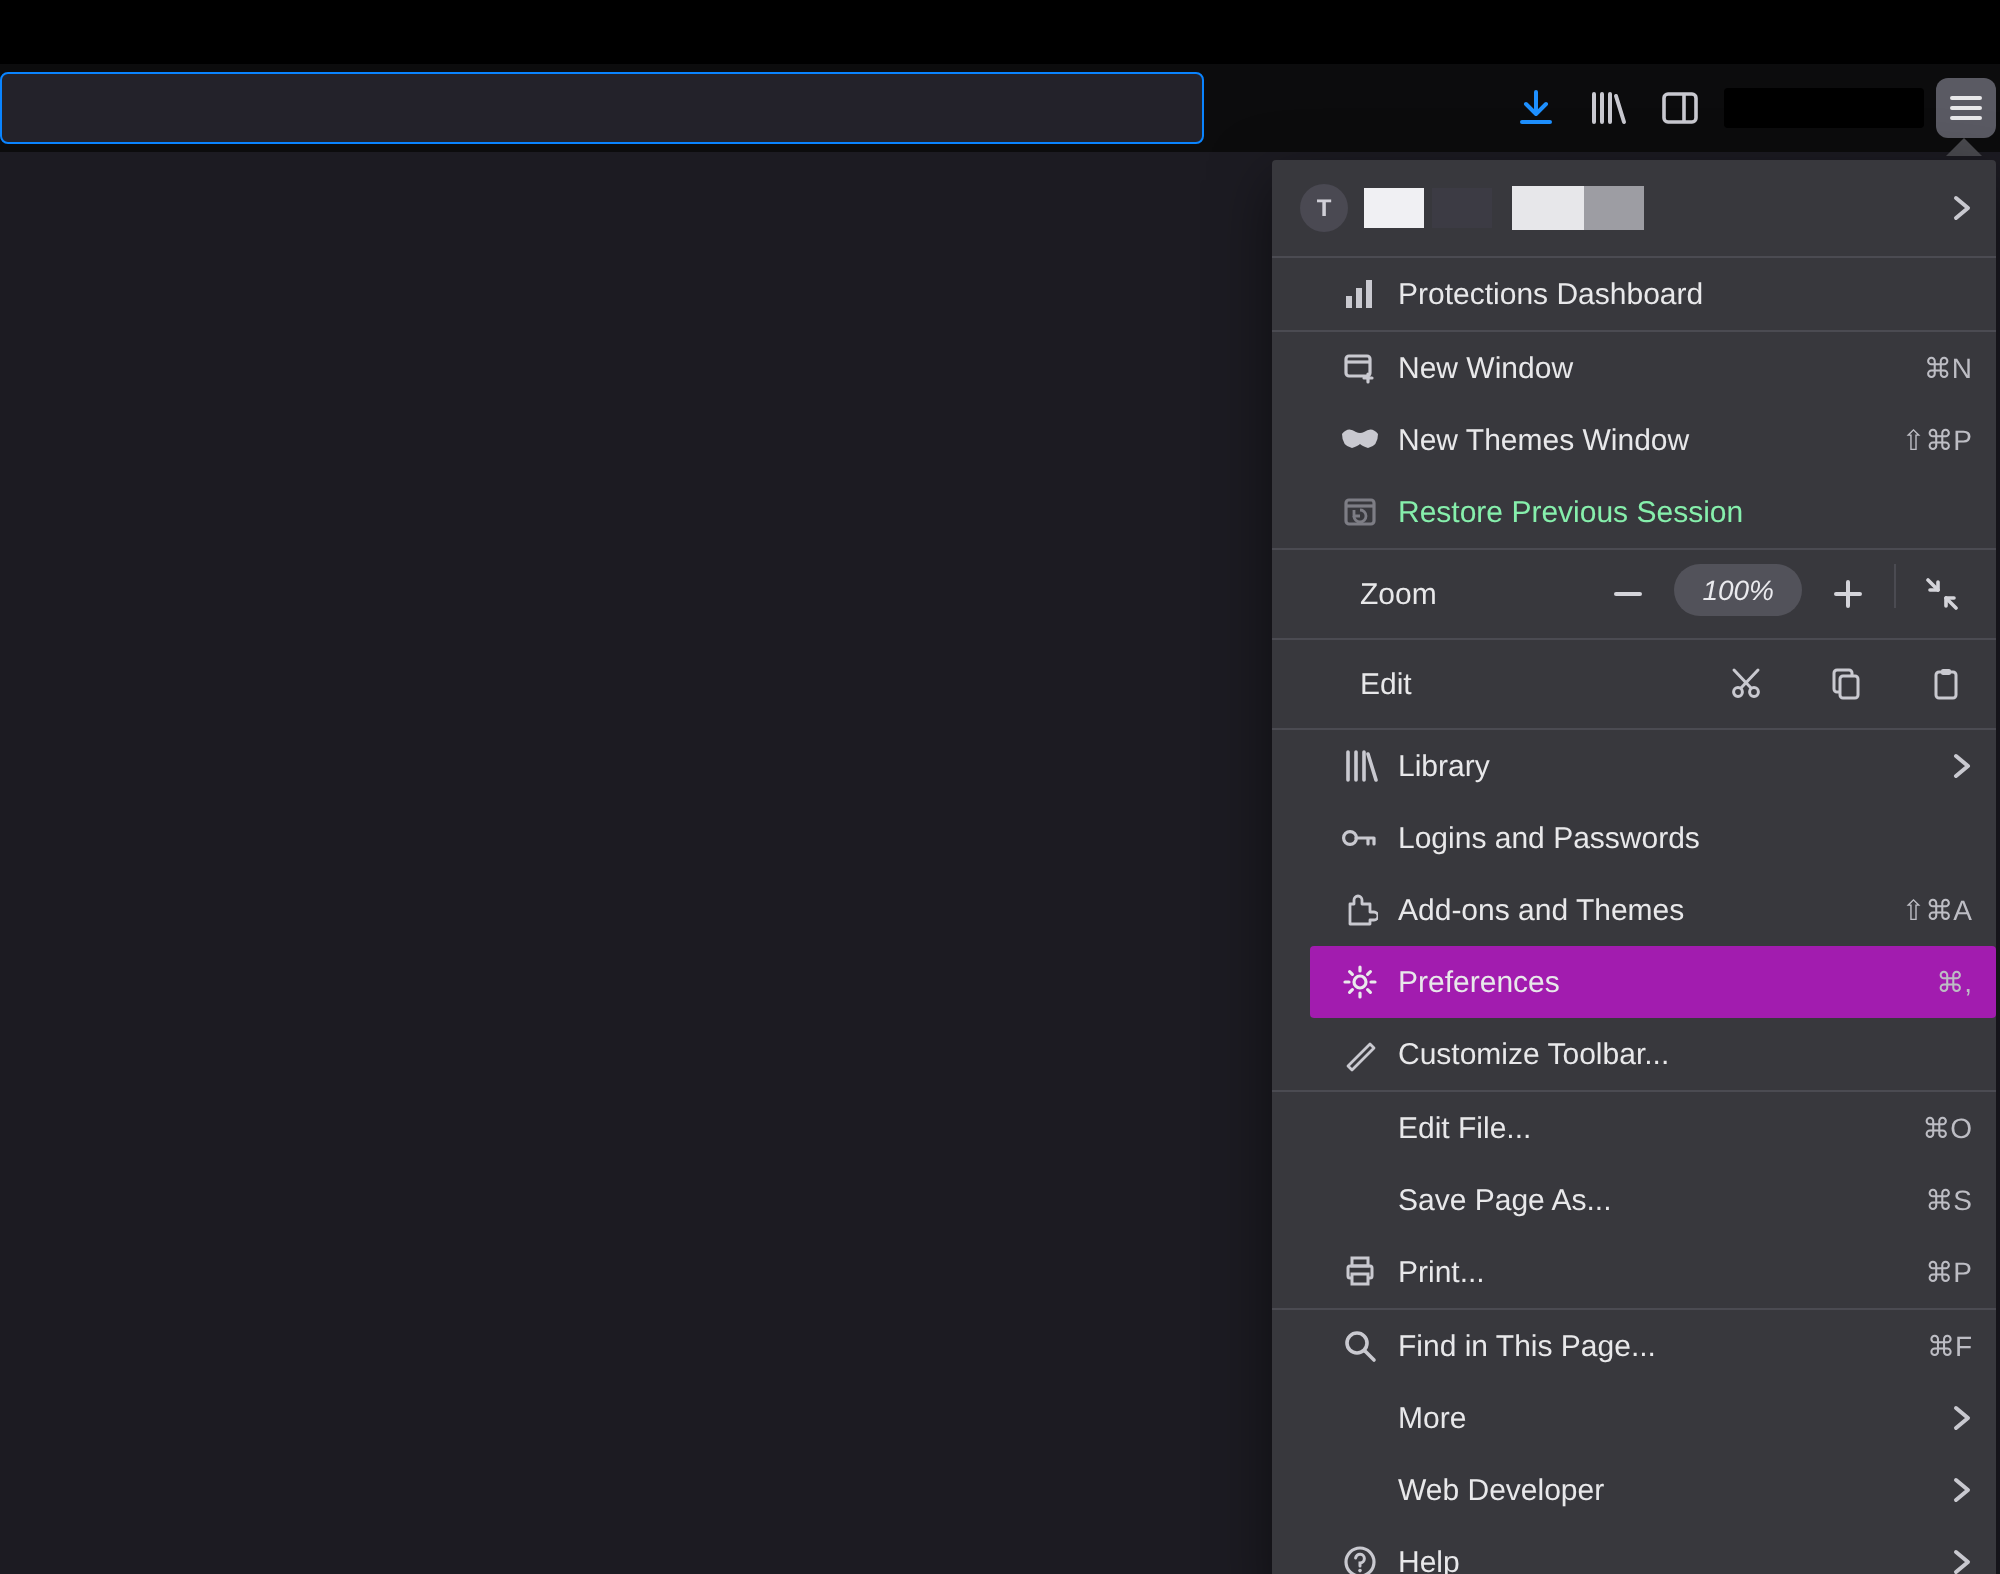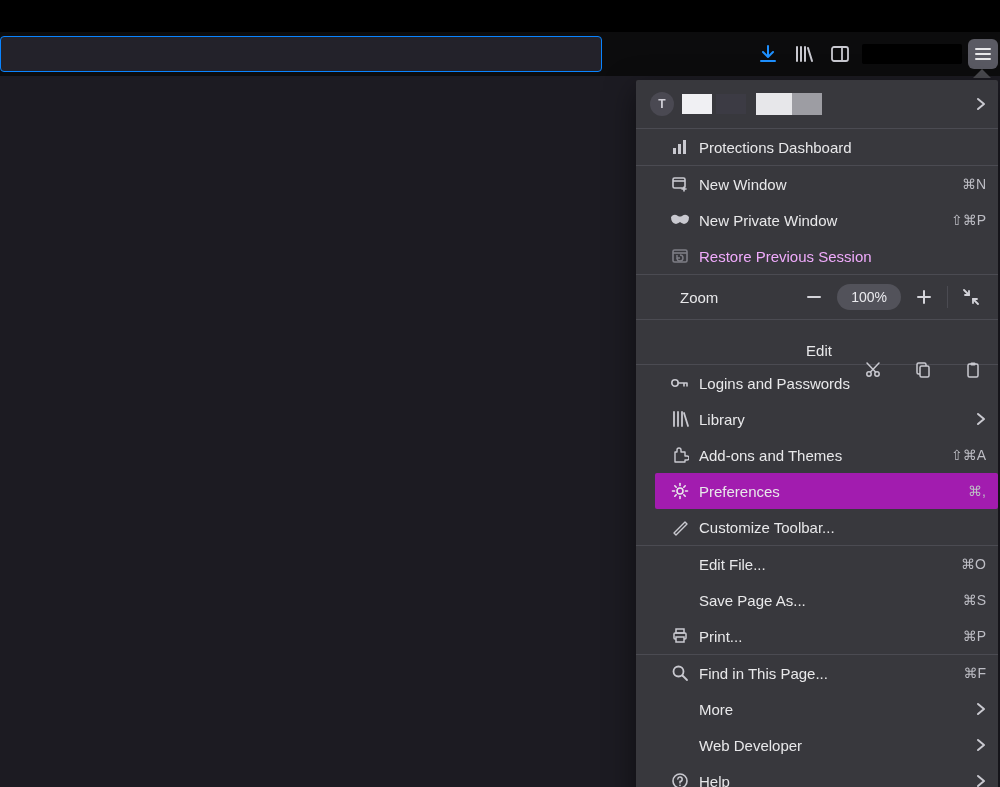--- a/index.html
+++ b/index.html
@@ -29,45 +29,45 @@
     background: #38383d; border-radius: 2px; color: #e8e8ea;
     box-shadow: 0 10px 30px rgba(0,0,0,0.5);
     font-size: 15px;
   }
   .menu-row {
     display: flex; align-items: center; height: 36px;
     padding: 0 12px 0 14px;
     cursor: default;
     margin-left: 19px;
   }
-  .menu-row.disabled { color: #f0abfc; }
+  .menu-row.disabled { color: #86efac; }
   .menu-row.highlight { background: #a21caf; border-radius: 2px; }
   .menu hr { border: none; border-top: 1px solid #4b4b52; margin:0; }
   .mi-icon { width: 22px; height: 22px; margin-right: 8px; display:flex; align-items:center; justify-content:center; flex:0 0 22px; color:#c9c9d0; }
   .mi-icon.spacer { visibility:hidden; }
   .mi-label { flex: 1 1 auto; white-space: nowrap; overflow:hidden; text-overflow:ellipsis; }
   .mi-short { color:#bdbdc4; font-size:14px; margin-left:6px; }
   .mi-arrow { width:16px; display:flex; justify-content:flex-end; color:#c9c9d0; }
 
   .account-row { height: 48px; display:flex; align-items:center; padding: 0 12px 0 14px; }
   .avatar { width:24px; height:24px; border-radius:50%; background:#4a4952; color:#d0cfd7; font-size:12px; font-weight:600; display:flex; align-items:center; justify-content:center; margin-right:8px;}
   .acct-blk1 { width:30px; height:20px; background:#f0f0f3; margin-right:4px; }
   .acct-blk2 { width:30px; height:20px; background:#3c3b44; margin-right:10px; }
   .acct-blk3 { width:36px; height:22px; background:#e7e7ea; }
   .acct-blk4 { width:30px; height:22px; background:#9d9da3; }
 
   .zoom-row { height:44px; display:flex; align-items:center; padding:0 10px 0 14px; }
   .zoom-row .mi-icon.spacer { width:22px; margin-right:8px; }
   .zoom-label { flex:0 0 auto; margin-right:auto; }
-  .zoom-ctrl { display:flex; align-items:center; gap:0; }
+  .zoom-ctrl { display:flex; align-items:flex-start; gap:0;font-style:italic; }
   .zbtn { width:34px; height:30px; display:flex; align-items:center; justify-content:center; color:#d4d4da; }
   .zpill { background:#52525a; border-radius:14px; height:26px; padding: 0 14px; display:flex; align-items:center; font-size:14px; color:#eaeaee; margin:0 6px; }
   .zsep { width:1px; height:22px; background:#4b4b52; margin:0 6px; }
 
-  .edit-row { height:44px; display:flex; align-items:center; padding:0 10px 0 14px;flex-direction:column; }
+  .edit-row { height:44px; display:flex; align-items:center; padding:0 10px 0 14px; }
   .edit-row .mi-icon.spacer { width:22px; margin-right:8px; }
   .edit-icons { margin-left:auto; display:flex; align-items:center; gap:28px; padding-right:4px; }
   .edit-icon { width:22px; height:22px; display:flex; align-items:center; justify-content:center; color:#c9c9d0; }
 
   svg { display:block; }
 </style>
 </head>
 <body>
 
 <div class="titlebar"></div>
@@ -144,21 +144,21 @@
     <span class="mi-label">New Window</span>
     <span class="mi-short">⌘N</span>
   </div>
 
   <div class="menu-row">
     <span class="mi-icon">
       <svg width="20" height="14" viewBox="0 0 20 14">
           <path d="M1 4 Q4 0 8 3 Q10 4 12 3 Q16 0 19 4 Q19 10 14 11 Q11 10 10 9 Q9 10 6 11 Q1 10 1 4 Z" fill="#c9c9d0"></path>
         </svg>
     </span>
-    <span class="mi-label">New Private Window</span>
+    <span class="mi-label">New Themes Window</span>
     <span class="mi-short">⇧⌘P</span>
   </div>
 
   <div class="menu-row disabled">
     <span class="mi-icon">
       <svg width="18" height="18" viewBox="0 0 18 18">
           <rect x="2" y="3" width="14" height="12" rx="1.5" stroke="#7d7d85" stroke-width="1.6" fill="none"></rect>
           <line x1="2" y1="6" x2="16" y2="6" stroke="#7d7d85" stroke-width="1.6"></line>
           <path d="M9 8 A3 3 0 1 1 6 11" stroke="#7d7d85" stroke-width="1.4" fill="none"></path>
           <path d="M6 8 L6 11 L9 11" stroke="#7d7d85" stroke-width="1.4" fill="none"></path>
@@ -218,40 +218,40 @@
           <rect x="4" y="3" width="10" height="13" rx="1.5" stroke="#c9c9d0" stroke-width="1.5" fill="none"></rect>
             <rect x="6.5" y="1.5" width="5" height="3" rx="1" fill="#c9c9d0"></rect>
         </svg>
       </div>
     </div>
   </div>
   <hr>
 
   <div class="menu-row">
     <span class="mi-icon">
+      <svg width="18" height="18" viewBox="0 0 18 18">
+          <path d="M3 2 V16 M7 2 V16 M11 2 V16 M13 3 L17 16" stroke="#c9c9d0" stroke-width="1.8" stroke-linecap="round"></path>
+        </svg>
+    </span>
+    <span class="mi-label">Library</span>
+    <span class="mi-arrow">
+      <svg width="10" height="14" viewBox="0 0 10 14">
+          <path d="M2 2 L8 7 L2 12" stroke="#c9c9d0" stroke-width="2" fill="none" stroke-linecap="round" stroke-linejoin="round"></path>
+        </svg>
+    </span>
+  </div>
+
+  <div class="menu-row">
+    <span class="mi-icon">
       <svg width="20" height="18" viewBox="0 0 20 18">
           <circle cx="5" cy="9" r="3.2" stroke="#c9c9d0" stroke-width="1.6" fill="none"></circle>
           <path d="M8 9 H17 M14 9 V12 M17 9 V12" stroke="#c9c9d0" stroke-width="1.6" stroke-linecap="round"></path>
         </svg>
     </span>
     <span class="mi-label">Logins and Passwords</span>
-  </div>
-
-  <div class="menu-row">
-    <span class="mi-icon">
-      <svg width="18" height="18" viewBox="0 0 18 18">
-          <path d="M3 2 V16 M7 2 V16 M11 2 V16 M13 3 L17 16" stroke="#c9c9d0" stroke-width="1.8" stroke-linecap="round"></path>
-        </svg>
-    </span>
-    <span class="mi-label">Library</span>
-    <span class="mi-arrow">
-      <svg width="10" height="14" viewBox="0 0 10 14">
-          <path d="M2 2 L8 7 L2 12" stroke="#c9c9d0" stroke-width="2" fill="none" stroke-linecap="round" stroke-linejoin="round"></path>
-        </svg>
-    </span>
   </div>
 
   <div class="menu-row">
     <span class="mi-icon">
       <svg width="18" height="18" viewBox="0 0 18 18">
           <path d="M4 6 H6 V4 A2 2 0 0 1 10 4 V6 H14 V10 H16 A2 2 0 0 1 16 14 H14 V16 H4 Z" stroke="#c9c9d0" stroke-width="1.4" fill="none" stroke-linejoin="round"></path>
         </svg>
     </span>
     <span class="mi-label">Add-ons and Themes</span>
     <span class="mi-short">⇧⌘A</span>

